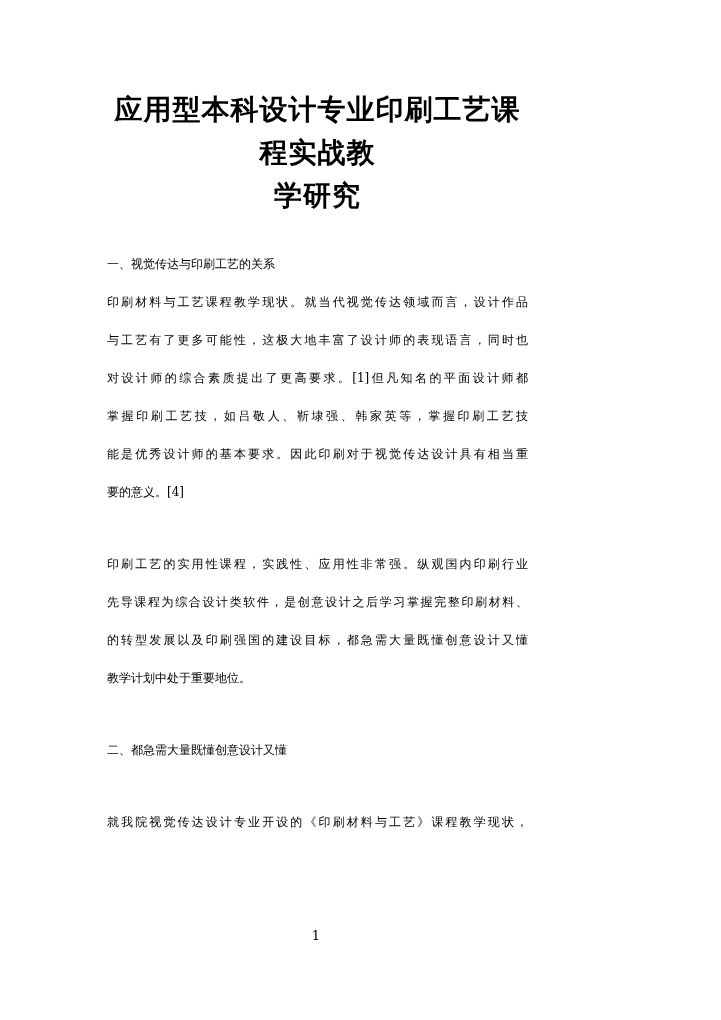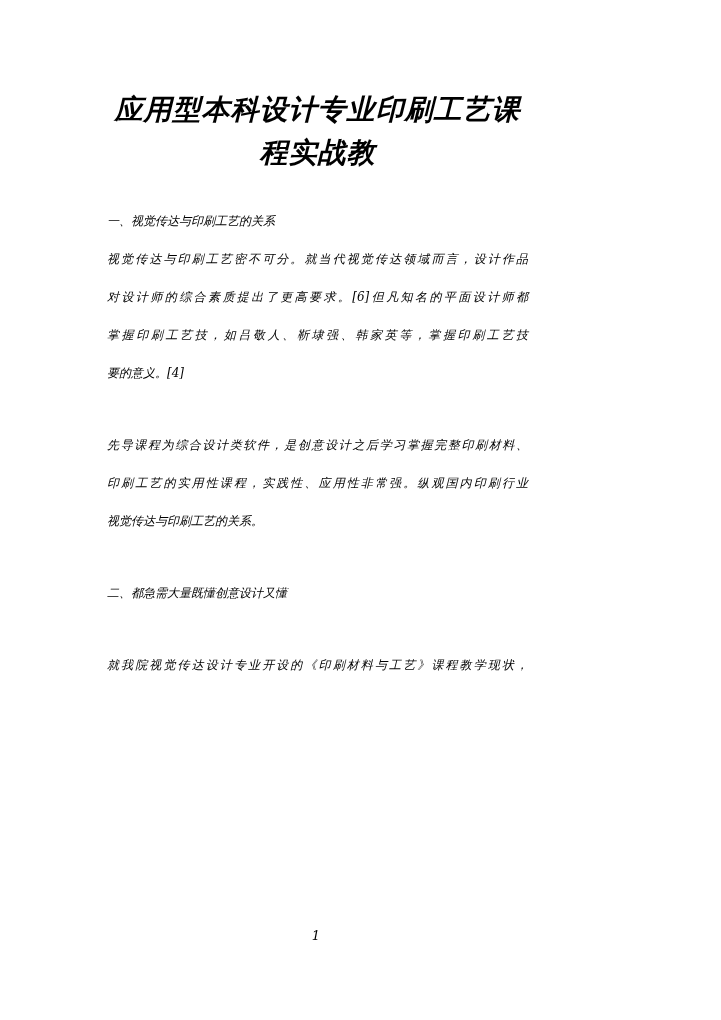--- a/index.html
+++ b/index.html
@@ -8,21 +8,20 @@
     background: #ffffff;
   }
   .page {
     position: relative;
     width: 632px;
     height: 1020px;
     background: #ffffff;
     color: #000000;
     font-family: "DejaVu Serif", "Liberation Serif", serif;
     overflow: hidden;
-    font-style: italic;
   }
   .doc-title {
     margin: 88px 104px 0 107px;
     text-align: center;
     font-size: 28px;
     line-height: 43px;
     font-weight: bold;
     letter-spacing: 1px;
   }
   .doc-body {
@@ -53,36 +52,40 @@
     line-height: 20px;
     color: #000000;
   }
 </style>
 </head>
 <body>
 
 <div class="page">
   <h1 class="doc-title" id="doc-title">
       <div class="title-line">应用型本科设计专业印刷工艺课程实战教</div>
+      <div class="title-line">学研究</div>
     </h1>
   <div class="doc-body" id="doc-body">
       <div class="block heading">
         <div class="text-line">一、视觉传达与印刷工艺的关系</div>
       </div>
       <div class="block paragraph">
-        <div class="text-line justified">视觉传达与印刷工艺密不可分。就当代视觉传达领域而言，设计作品</div>
-        <div class="text-line justified">对设计师的综合素质提出了更高要求。[6]但凡知名的平面设计师都</div>
+        <div class="text-line justified">印刷材料与工艺课程教学现状。就当代视觉传达领域而言，设计作品</div>
+        <div class="text-line justified">与工艺有了更多可能性，这极大地丰富了设计师的表现语言，同时也</div>
+        <div class="text-line justified">对设计师的综合素质提出了更高要求。[1]但凡知名的平面设计师都</div>
         <div class="text-line justified">掌握印刷工艺技，如吕敬人、靳埭强、韩家英等，掌握印刷工艺技</div>
+        <div class="text-line justified">能是优秀设计师的基本要求。因此印刷对于视觉传达设计具有相当重</div>
         <div class="text-line">要的意义。[4]</div>
       </div>
       <div class="blank-line"></div>
       <div class="block paragraph">
+        <div class="text-line justified">印刷工艺的实用性课程，实践性、应用性非常强。纵观国内印刷行业</div>
         <div class="text-line justified">先导课程为综合设计类软件，是创意设计之后学习掌握完整印刷材料、</div>
-        <div class="text-line justified">印刷工艺的实用性课程，实践性、应用性非常强。纵观国内印刷行业</div>
-        <div class="text-line">视觉传达与印刷工艺的关系。</div>
+        <div class="text-line justified">的转型发展以及印刷强国的建设目标，都急需大量既懂创意设计又懂</div>
+        <div class="text-line">教学计划中处于重要地位。</div>
       </div>
       <div class="blank-line"></div>
       <div class="block heading">
         <div class="text-line">二、都急需大量既懂创意设计又懂</div>
       </div>
       <div class="blank-line"></div>
       <div class="block paragraph">
         <div class="text-line justified">就我院视觉传达设计专业开设的《印刷材料与工艺》课程教学现状，</div>
       </div>
     </div>

